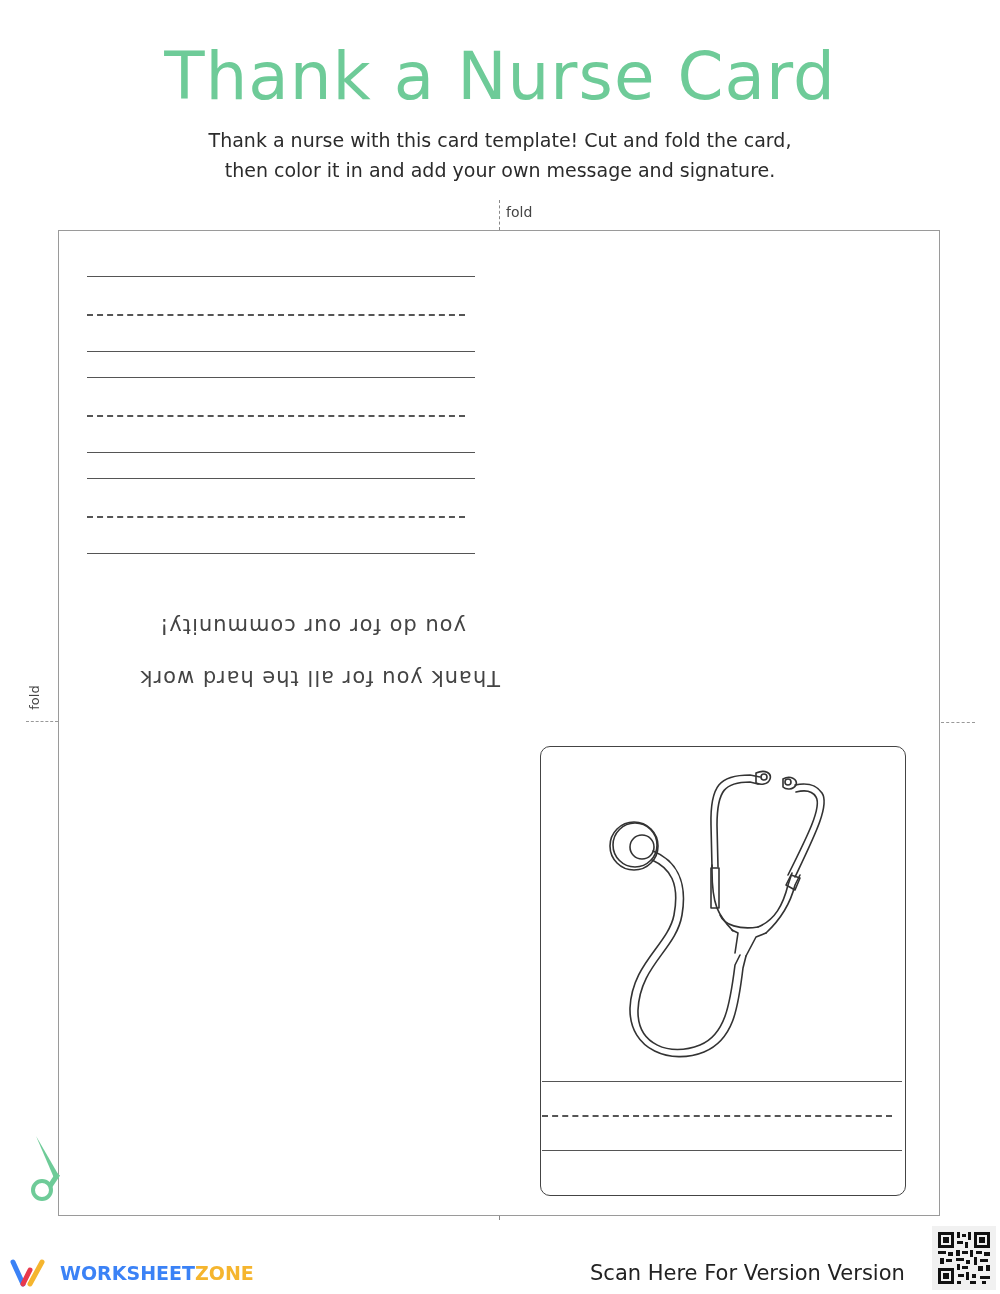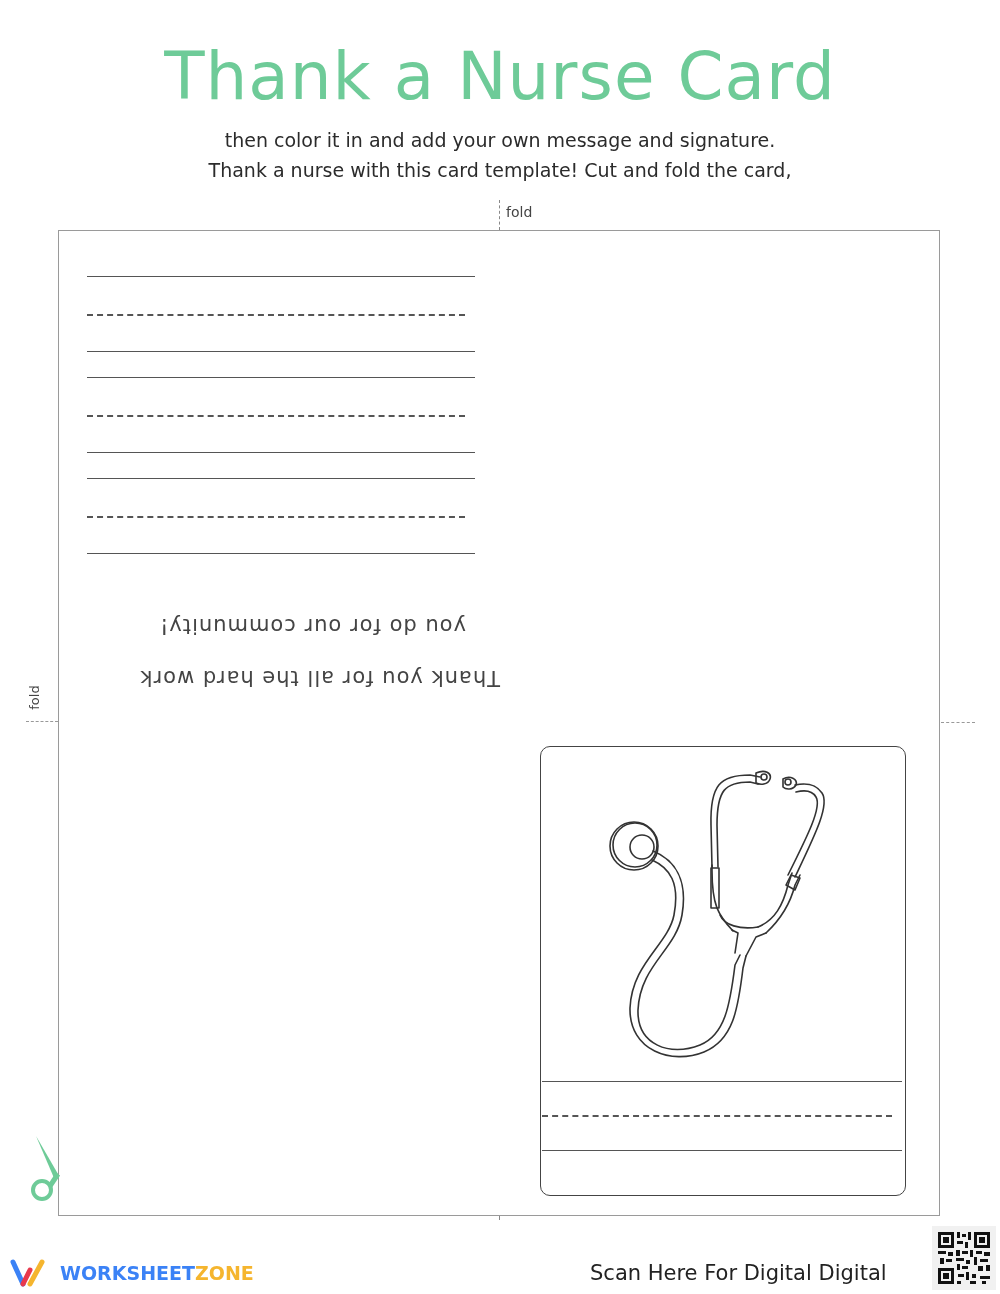--- a/index.html
+++ b/index.html
@@ -24,22 +24,22 @@
     .logo-w { color: #3b82f6; }
     .logo-z { color: #f5b52e; }
     .scan { position: absolute; left: 590px; top: 1261px; font-size: 21px; color: #222; font-family: "DejaVu Sans", sans-serif; }
     .qr { position: absolute; left: 932px; top: 1226px; width: 64px; height: 64px; background: #f1f1f1; }
   </style>
 </head>
 <body>
 
 <div class="title">Thank a Nurse Card</div>
 <div class="subtitle">
+  <div>Thank a nurse with this card template! Cut and fold the card,</div>
   <div>then color it in and add your own message and signature.</div>
-  <div>Thank a nurse with this card template! Cut and fold the card,</div>
 </div>
 
 <div class="fold-top-line"></div>
 <div class="fold-top-label">fold</div>
 
 <div class="fold-left-line"></div>
 <div class="fold-left-label">fold</div>
 <div class="fold-right-line"></div>
 
 <div class="card"></div>
@@ -106,21 +106,21 @@
   <svg width="38" height="30" viewBox="0 0 38 30">
     <path d="M3 4 L13 26" stroke="#3b82f6" stroke-width="5" stroke-linecap="round"></path>
     <path d="M13 26 L20 12" stroke="#e8394d" stroke-width="5" stroke-linecap="round"></path>
     <path d="M20 26 L32 4" stroke="#f5b52e" stroke-width="5" stroke-linecap="round"></path>
   </svg>
   <span class="logo-text">
     <span class="logo-w">WORKSHEET</span><span class="logo-z">ZONE</span>
   </span>
 </div>
 
-<div class="scan">Scan Here For Digital Digital</div>
+<div class="scan">Scan Here For Version Version</div>
 
 <svg class="qr" viewBox="0 0 64 64">
   <rect x="0" y="0" width="64" height="64" fill="#f1f1f1"></rect>
   <g fill="#111">
     <rect x="6" y="6" width="16" height="16"></rect>
       <rect x="9" y="9" width="10" height="10" fill="#f1f1f1"></rect>
       <rect x="11" y="11" width="6" height="6"></rect>
     <rect x="42" y="6" width="16" height="16"></rect>
       <rect x="45" y="9" width="10" height="10" fill="#f1f1f1"></rect>
       <rect x="47" y="11" width="6" height="6"></rect>

